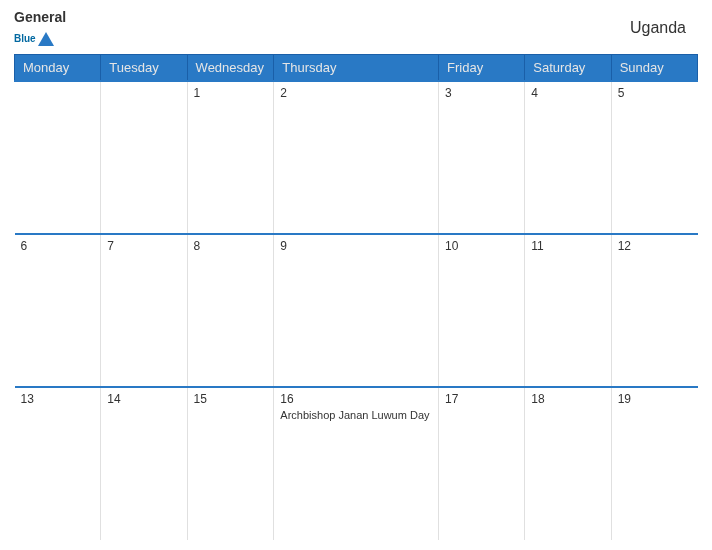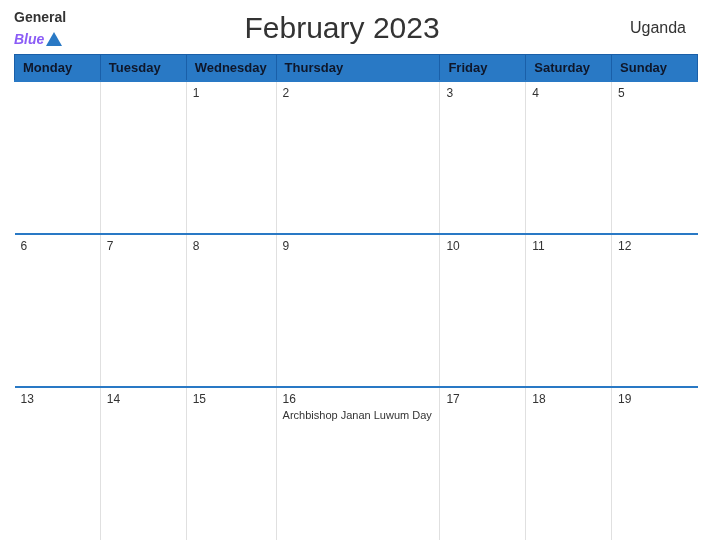--- a/index.html
+++ b/index.html
@@ -29,25 +29,24 @@
       align-items: center;
       gap: 4px;
     }
     .logo-text-general {
       font-size: 14px;
       font-weight: bold;
       color: #333;
       line-height: 1;
     }
     .logo-text-blue {
-      font-size: 14px;
+      font-size: 10px;
       font-weight: bold;
-      color: #8b5cf6;
+      color: #0369a1;
       line-height: 1;
-      font-style: italic;
     }
     .logo-triangle {
       width: 0;
       height: 0;
       border-left: 8px solid transparent;
       border-right: 8px solid transparent;
       border-bottom: 14px solid #2979c5;
       margin-left: 2px;
     }
     .title {
@@ -64,23 +63,23 @@
       min-width: 80px;
     }
     
     .calendar-table {
       width: 100%;
       border-collapse: collapse;
       flex: 1;
     }
     .calendar-table thead tr th {
       background: #2979c5;
-      color: #0f172a;
+      color: #e5e5e5;
       font-size: 13px;
-      font-weight: bold;
+      font-weight: normal;
       padding: 5px 8px;
       text-align: left;
       border: 1px solid #1a5fa8;
     }
     .calendar-table tbody tr {
       border-top: 2px solid #2979c5;
     }
     .calendar-table tbody tr td {
       vertical-align: top;
       padding: 4px 6px 4px 6px;
@@ -122,21 +121,20 @@
   <div class="header">
     <div class="logo">
       <div style="display:flex;flex-direction:column;align-items:flex-start;gap:8px;">
         <span class="logo-text-general">General</span>
         <div style="display:flex;align-items:center;">
           <span class="logo-text-blue">Blue</span>
           <div class="logo-triangle"></div>
         </div>
       </div>
     </div>
-    <div class="title">February 2023</div>
     <div class="country">Uganda</div>
   </div>
 
   <table class="calendar-table">
     <thead>
       <tr>
         <th>Monday</th>
         <th>Tuesday</th>
         <th>Wednesday</th>
         <th>Thursday</th>

